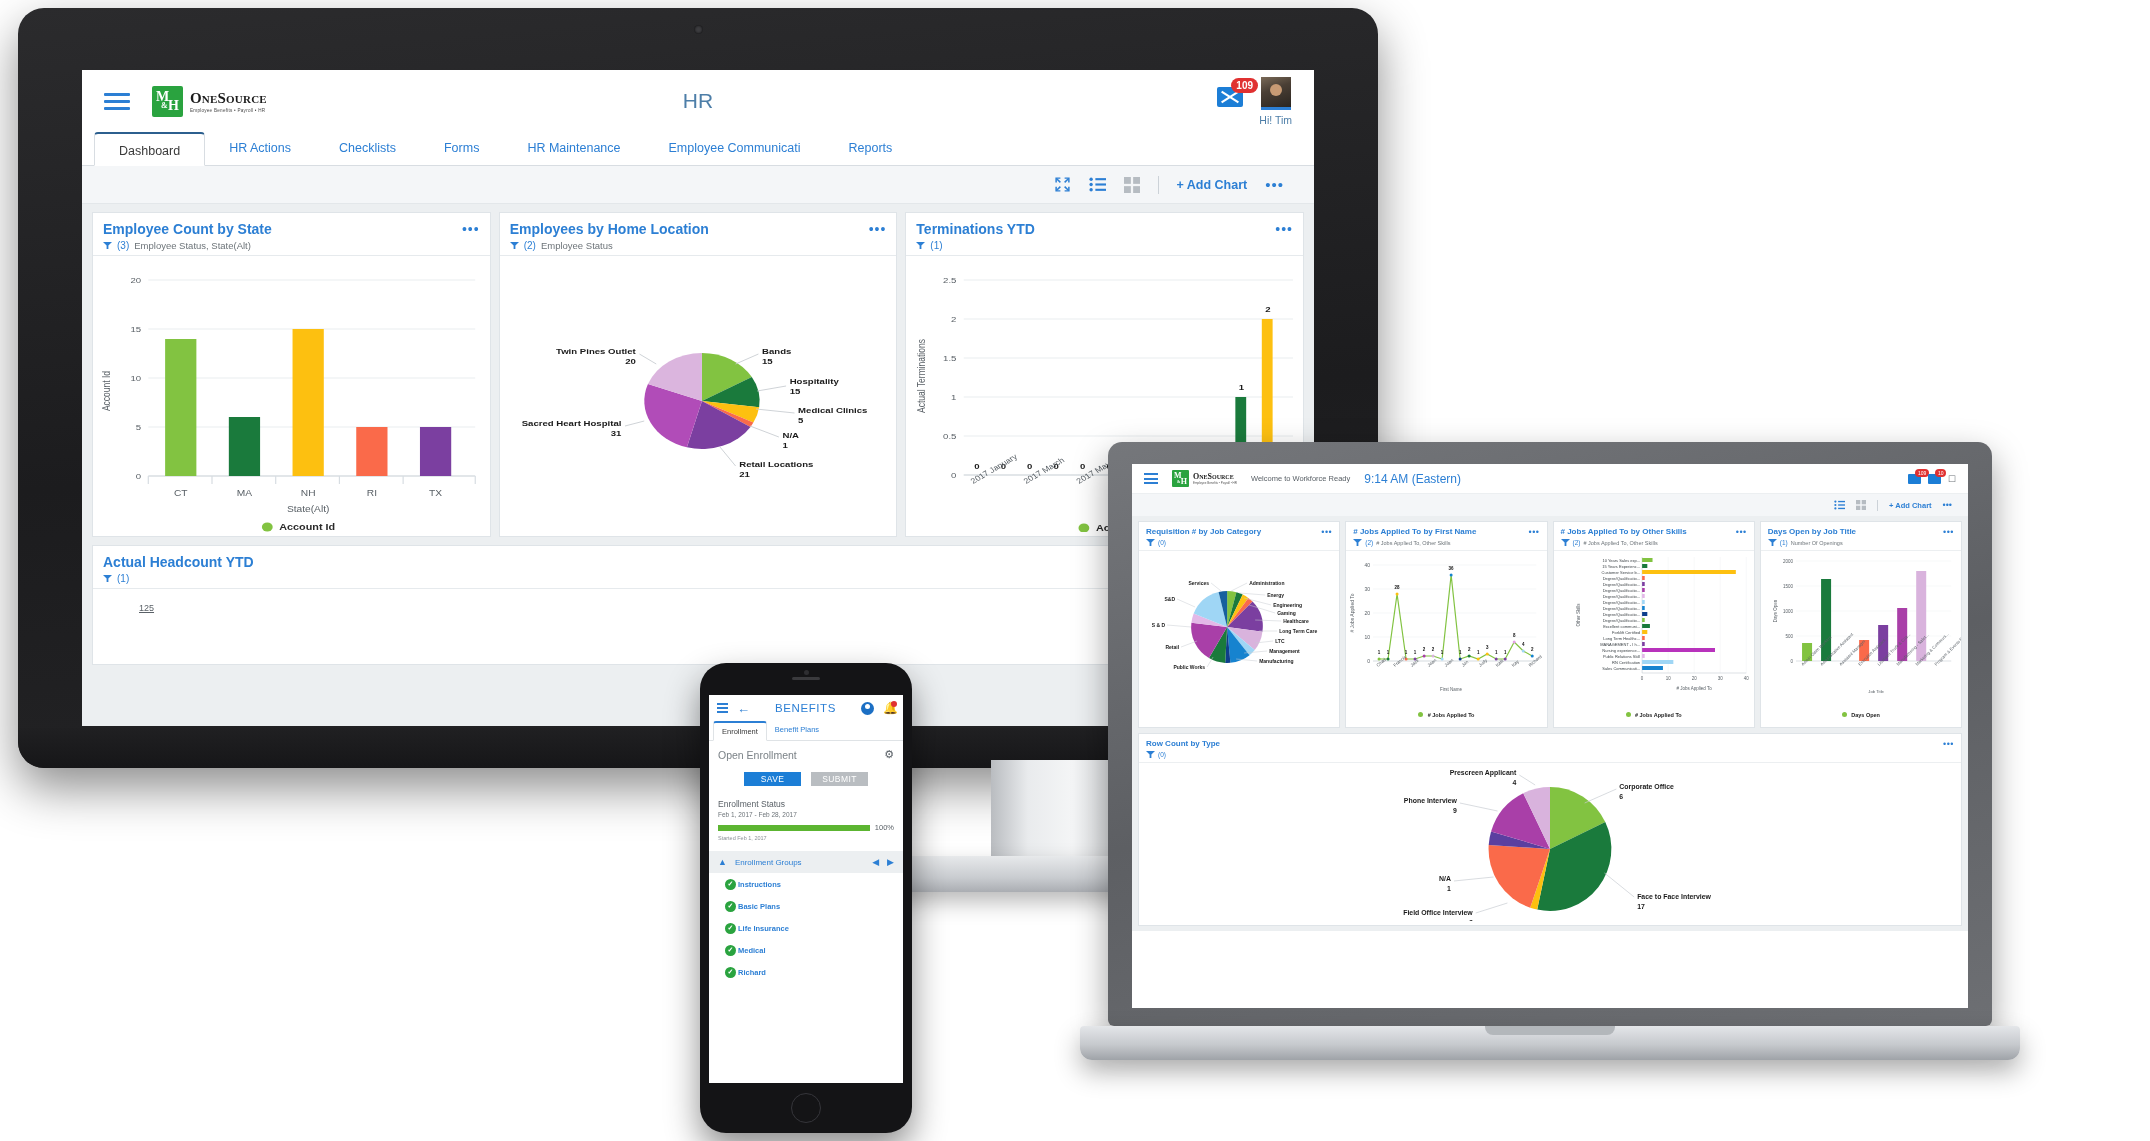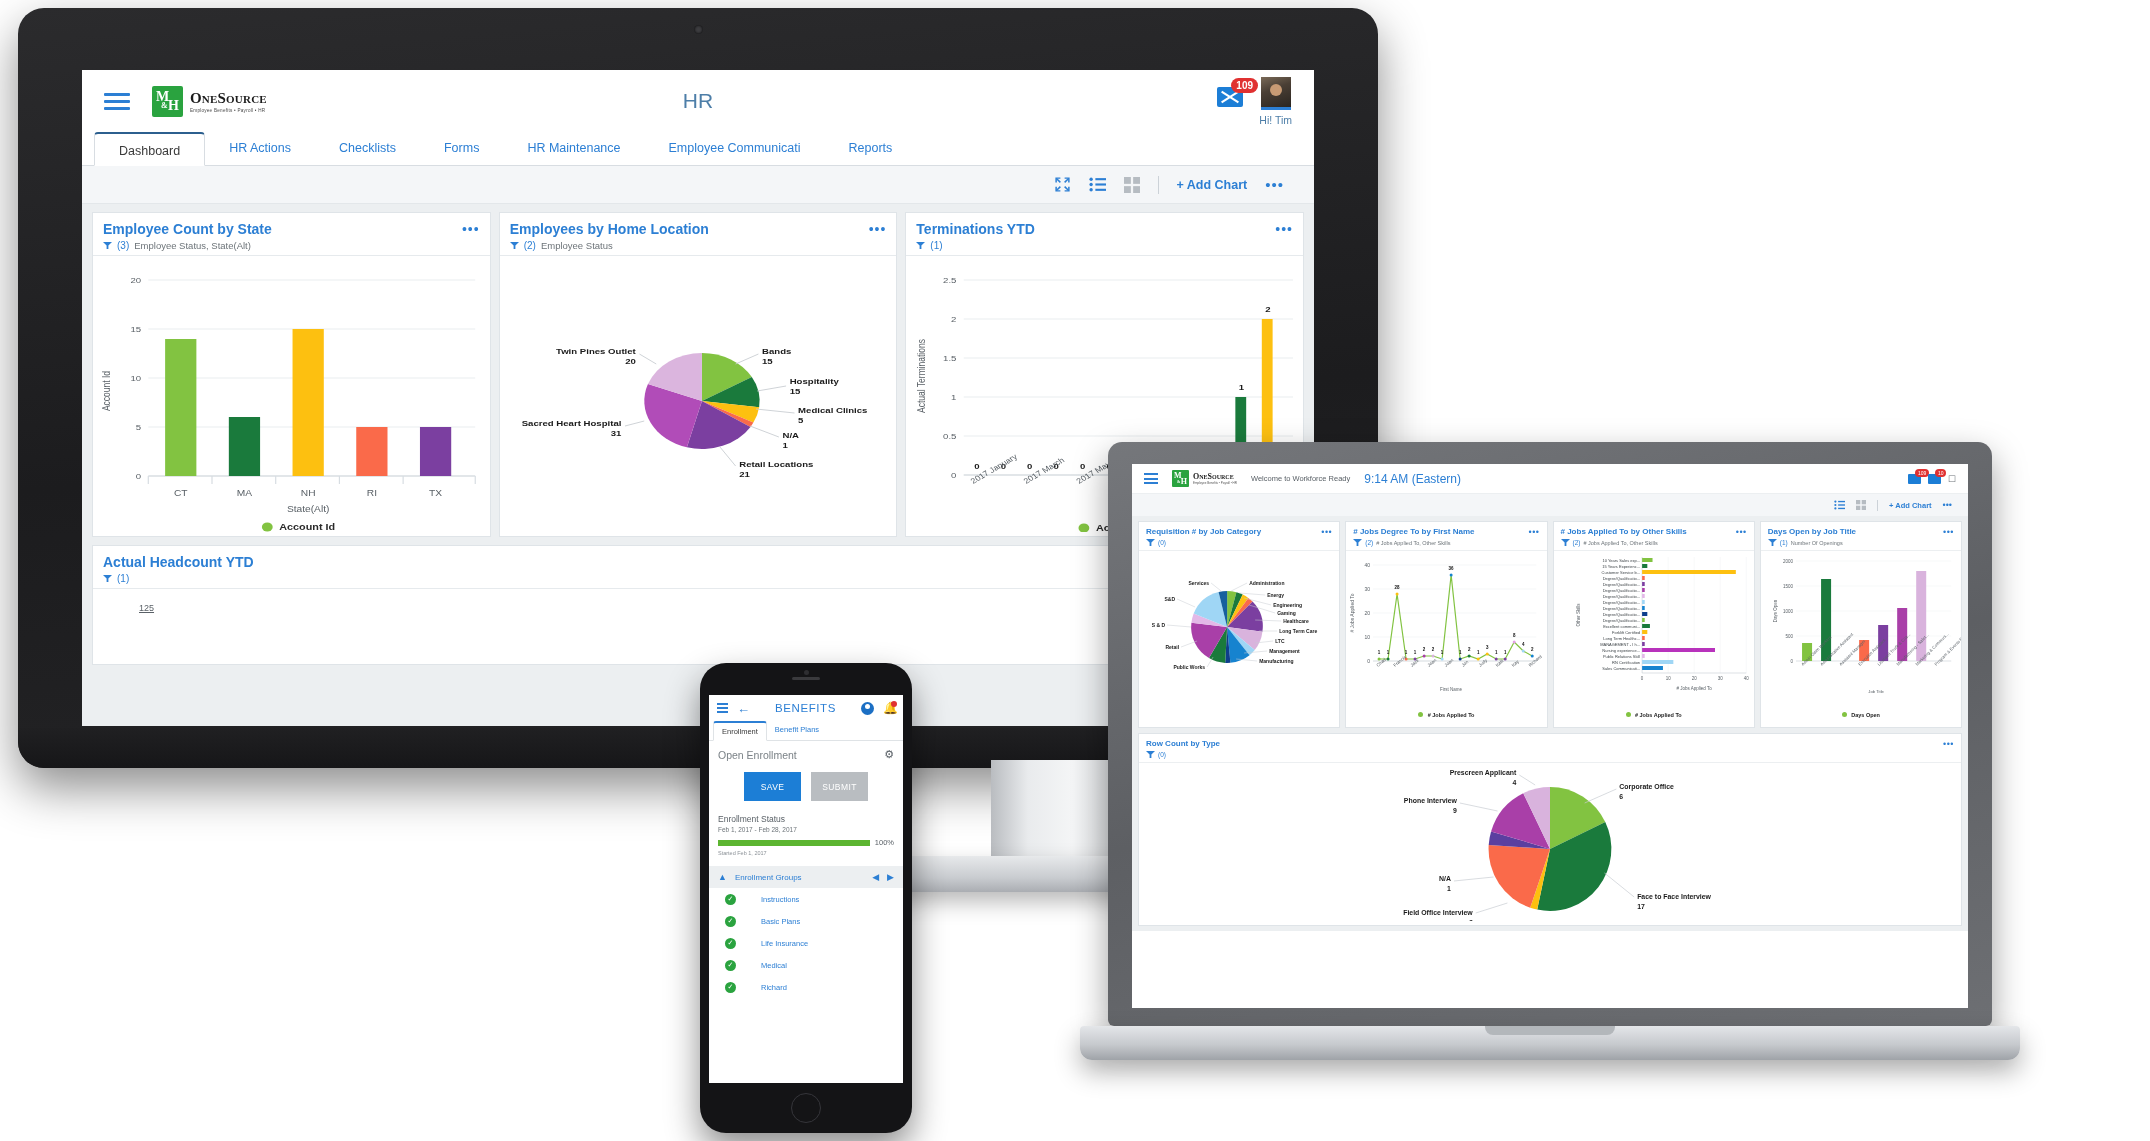--- a/index.html
+++ b/index.html
@@ -183,34 +183,34 @@
   .p-bell { position:relative; width:12px; height:13px; color:#1c6fc4; font-size:12px; line-height:1;}
   .p-bell-dot{ position:absolute; top:-1px; right:-2px; width:6px; height:6px; background:#e03131; border-radius:50%;}
   .p-tabs { display:flex; border-bottom:1px solid #dfe3e6; padding-left:4px;}
   .p-tab { font-size:7.5px; padding:4px 8px; color:#3a3a3a;}
   .p-tab.active { border:1px solid #dfe3e6; border-bottom:1px solid #fff; border-top:2px solid #2c7fd4; margin-bottom:-1px; border-radius:3px 3px 0 0;}
   .p-tab.inactive { color:#2c7fd4; }
   .p-sec { padding:8px 9px 0; position:relative;}
   .p-oe { font-size:10.5px; color:#7b8287;}
   .p-gear { position:absolute; right:9px; top:7px; font-size:11px; color:#5a6167;}
   .p-btns { display:flex; gap:10px; justify-content:center; margin:11px 0 13px;}
-  .p-btn { width:57px; height:29px; color:#fff; font-size:8.5px; display:flex; align-items:center; justify-content:center; letter-spacing:.4px;}
+  .p-btn { width:57px; height:14px; color:#fff; font-size:8.5px; display:flex; align-items:center; justify-content:center; letter-spacing:.4px;}
   .p-btn.save{ background:#1c7ed6;} .p-btn.submit{ background:#b9bdc1;}
   .p-es { font-size:8.5px; color:#5a6167;}
   .p-dates { font-size:6.5px; color:#6d7479; margin-top:2px;}
   .p-prog-row{ display:flex; align-items:center; gap:5px; margin-top:5px;}
   .p-prog { flex:1; height:6px; background:#e6e9eb; }
   .p-prog i{ display:block; height:100%; background:#5cb531;}
   .p-pct { font-size:7.5px; color:#5a6167;}
   .p-started { font-size:5.5px; color:#8b9197; margin-top:3px;}
   .p-group-hdr { background:#eceff1; margin-top:10px; padding:6px 9px; display:flex; align-items:center; gap:8px;}
   .p-caret { color:#2c7fd4; font-size:9px;}
   .p-group-t { color:#2c7fd4; font-size:8px; flex:1;}
   .p-arrow { color:#2c7fd4; font-size:9px;}
-  .p-item { display:flex; align-items:center; gap:25px; padding:5.5px 9px 5.5px 16px; }
+  .p-item { display:flex; align-items:center; gap:2px; padding:5.5px 9px 5.5px 16px;font-weight:bold; }
   .p-check { width:11px; height:11px; border-radius:50%; background:#2aa33f; color:#fff; font-size:7px; display:flex; align-items:center; justify-content:center;}
   .p-item-t { font-size:7.5px; color:#2c7fd4;}
 </style>
 </head>
 <body>
 
 <div id="stage">
 
   <div class="monitor">
     <div class="monitor-bezel"></div>
@@ -623,21 +623,21 @@
                     <text x="26" y="76" text-anchor="end">S &amp; D</text>
                     <text x="36" y="50" text-anchor="end">S&amp;D</text>
                     <text x="70" y="34" text-anchor="end">Services</text>
                   </g>
                 </svg>
               </div>
             </div>
 
             <div class="l-card" style="flex:1;">
               <div class="l-card-head">
-                <div class="l-card-title"># Jobs Degree To by First Name</div>
+                <div class="l-card-title"># Jobs Applied To by First Name</div>
                 <div class="l-card-dots">•••</div>
                 <div class="l-card-filter">
                   <svg class="funnel" viewBox="0 0 10 10">
                       <polygon points="0,1 10,1 6,5 6,9 4,9 4,5" fill="#2c7fd4"></polygon>
                     </svg>
                   <span class="l-fcount">(2)</span>
                   <span class="l-fdim"># Jobs Applied To, Other Skills</span>
                 </div>
               </div>
               <div style="border-top:1px solid #eceff1"></div>

